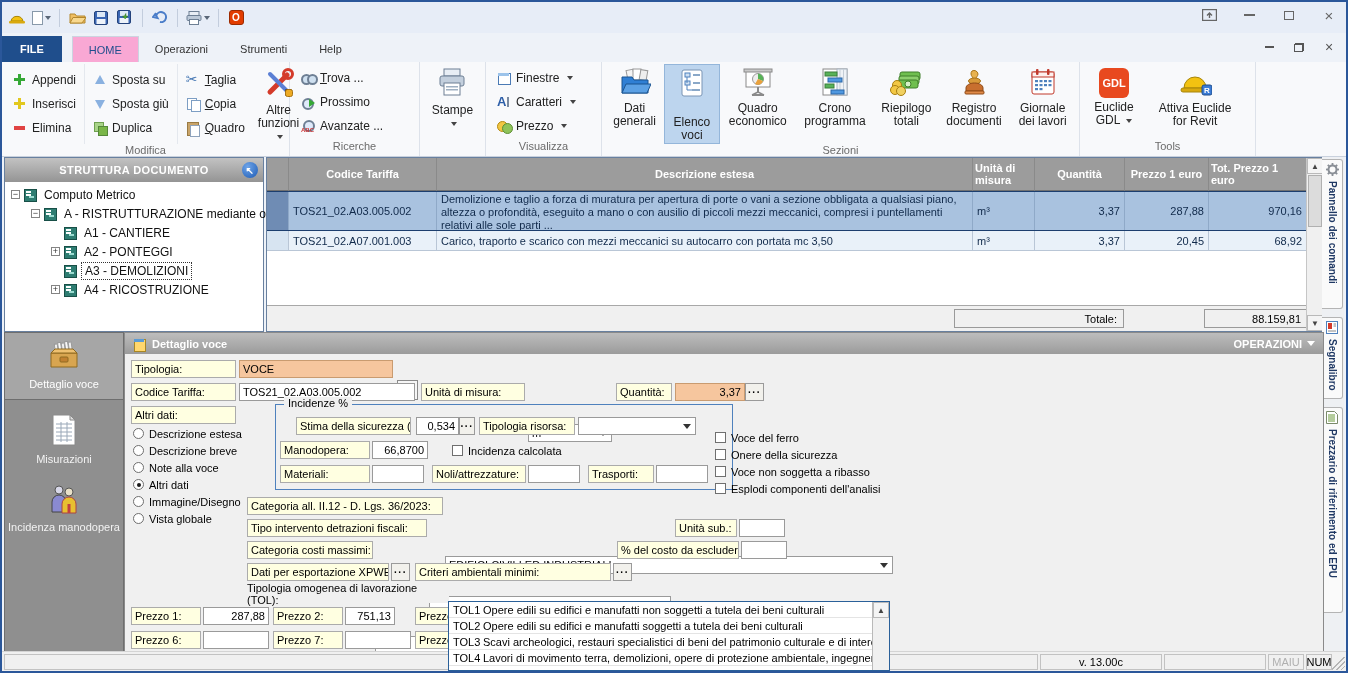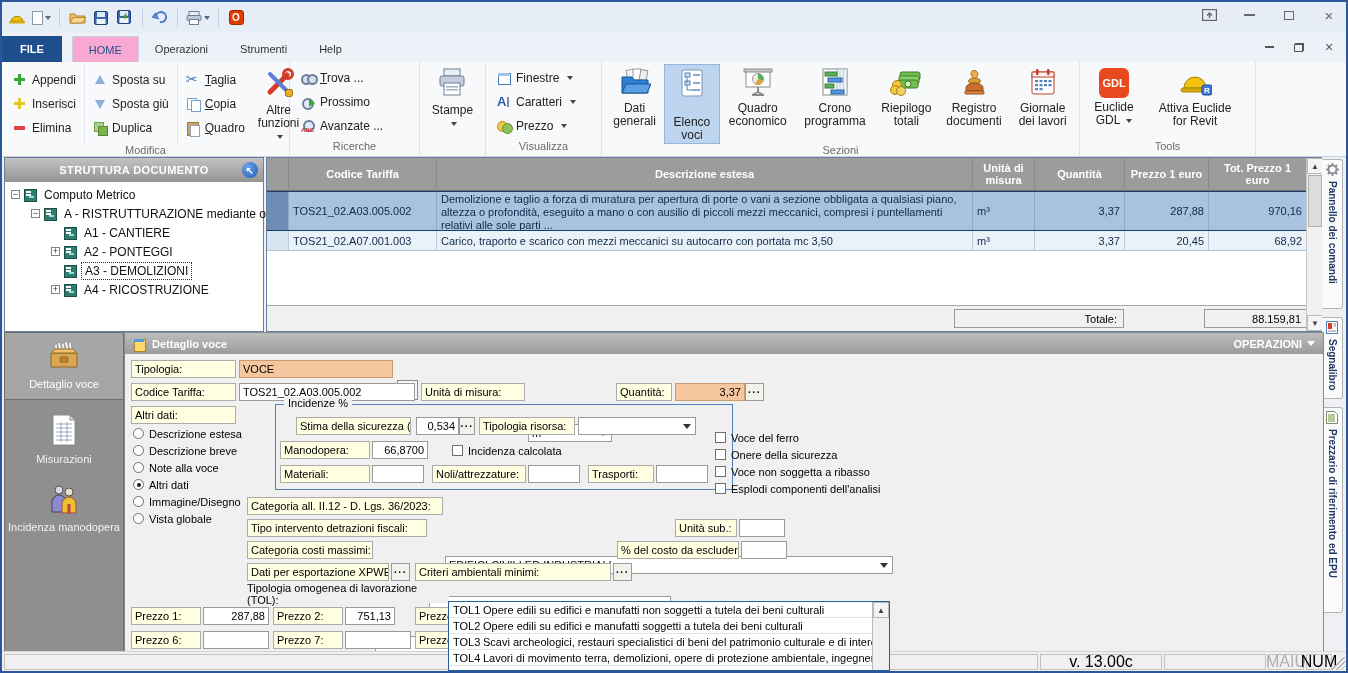--- a/index.html
+++ b/index.html
@@ -87,21 +87,21 @@
   .tnode.selected .tlabel { border:1px dotted #333; }
 
   
   .grid-panel { position:absolute; left:264px; top:155px; width:1058px; height:175px; border:1px solid #68809f; background:#fff; }
   .grid-scroll { position:absolute; right:0; top:0; bottom:0; width:17px; background:#f0f0f0; border-left:1px solid #c6c6c6; }
   .scr-btn { height:16px; border:1px solid #b9b9b9; background:#f4f4f4; display:flex; align-items:center; justify-content:center; font-size:8px; color:#444; }
   .scr-btn.bottom { position:absolute; bottom:0; left:0; right:0; }
   .scr-thumb { position:absolute; top:17px; left:1px; right:1px; height:52px; background:#dcdcdc; border:1px solid #b0b0b0; }
   .gtable { position:absolute; left:0; top:0; right:17px; }
   .trow { display:grid; grid-template-columns:22px 148px 1fr 62px 90px 84px 97px; }
-  .gh { background:#9c9c9c; color:#fff; font-weight:bold; border-right:1px solid #8a8a8a; border-bottom:1px solid #707070; display:flex; align-items:center; justify-content:center; text-align:center; padding:1px 2px; line-height:12px; }
+  .gh { background:#9c9c9c; color:#fff; font-weight:bold; border-right:1px solid #8a8a8a; border-bottom:1px solid #707070; display:flex; align-items:center; justify-content:center; padding:1px 2px; line-height:12px; }
   .ghead { height:33px; }
   .gc { border-right:1px solid #b9c6d6; border-bottom:1px solid #b9c6d6; padding:0 4px; display:flex; align-items:center; overflow:hidden; }
   .gc.num { justify-content:flex-end; }
   .row-sel { background:#a9c2df; color:#10294a; border-top:1px solid #1c3e6e; border-bottom:1px solid #1c3e6e; }
   .row-sel .gc { border-right-color:#8fa9c8; border-bottom:none; }
   .row-sel .selcell { background:#6f8cb4; }
   .row-alt { background:#e9f1f9; color:#10294a; }
   .row-alt .selcell { background:#d7e4f1; }
   .desc2 { line-height:13px; font-size:11px; display:block; padding-top:2px; }
   .totbar { position:absolute; left:0; right:17px; bottom:0; height:26px; background:#f0f0f0; border-top:1px solid #a8a8a8; }
@@ -148,21 +148,21 @@
   .newpage-btn::after { content:""; position:absolute; right:2px; bottom:2px; width:6px; height:3px; border-bottom:2px solid #333; border-right:2px solid #333; }
 
   
   .tol-list { position:absolute; left:446px; top:599px; width:442px; height:70px; background:#fff; border:1px solid #2a6099; z-index:50; overflow:hidden; }
   .tol-item { display:flex; height:16px; align-items:center; font-size:11px; border-bottom:1px solid #e4e4e4; white-space:nowrap; overflow:hidden; }
   .tol-item .code { width:34px; padding-left:4px; flex:none; }
   .tol-scroll { position:absolute; right:0; top:0; bottom:0; width:17px; background:#f0f0f0; border-left:1px solid #b9b9b9; }
 
   
   .statusbar { position:absolute; left:0; right:0; bottom:0; height:20px; background:#f0f0f0; border-top:1px solid #d4d4d4; }
-  .sb-sec { position:absolute; top:2px; height:16px; border:1px solid #c2c2c2; background:#f0f0f0; display:flex; align-items:center; justify-content:center; font-size:16px; }
+  .sb-sec { position:absolute; top:2px; height:16px; border:1px solid #c2c2c2; background:#f0f0f0; display:flex; align-items:center; justify-content:center; font-size:11px; }
   .grip { position:absolute; right:1px; bottom:1px; width:13px; height:13px;
           background:linear-gradient(135deg, transparent 45%, #b5b5b5 45%, #b5b5b5 52%, transparent 52%, transparent 63%, #b5b5b5 63%, #b5b5b5 70%, transparent 70%, transparent 81%, #b5b5b5 81%, #b5b5b5 88%, transparent 88%); }
 </style>
 </head>
 <body>
 
 <div class="window">
 
   <div class="titlebar">
     <div class="qat">

